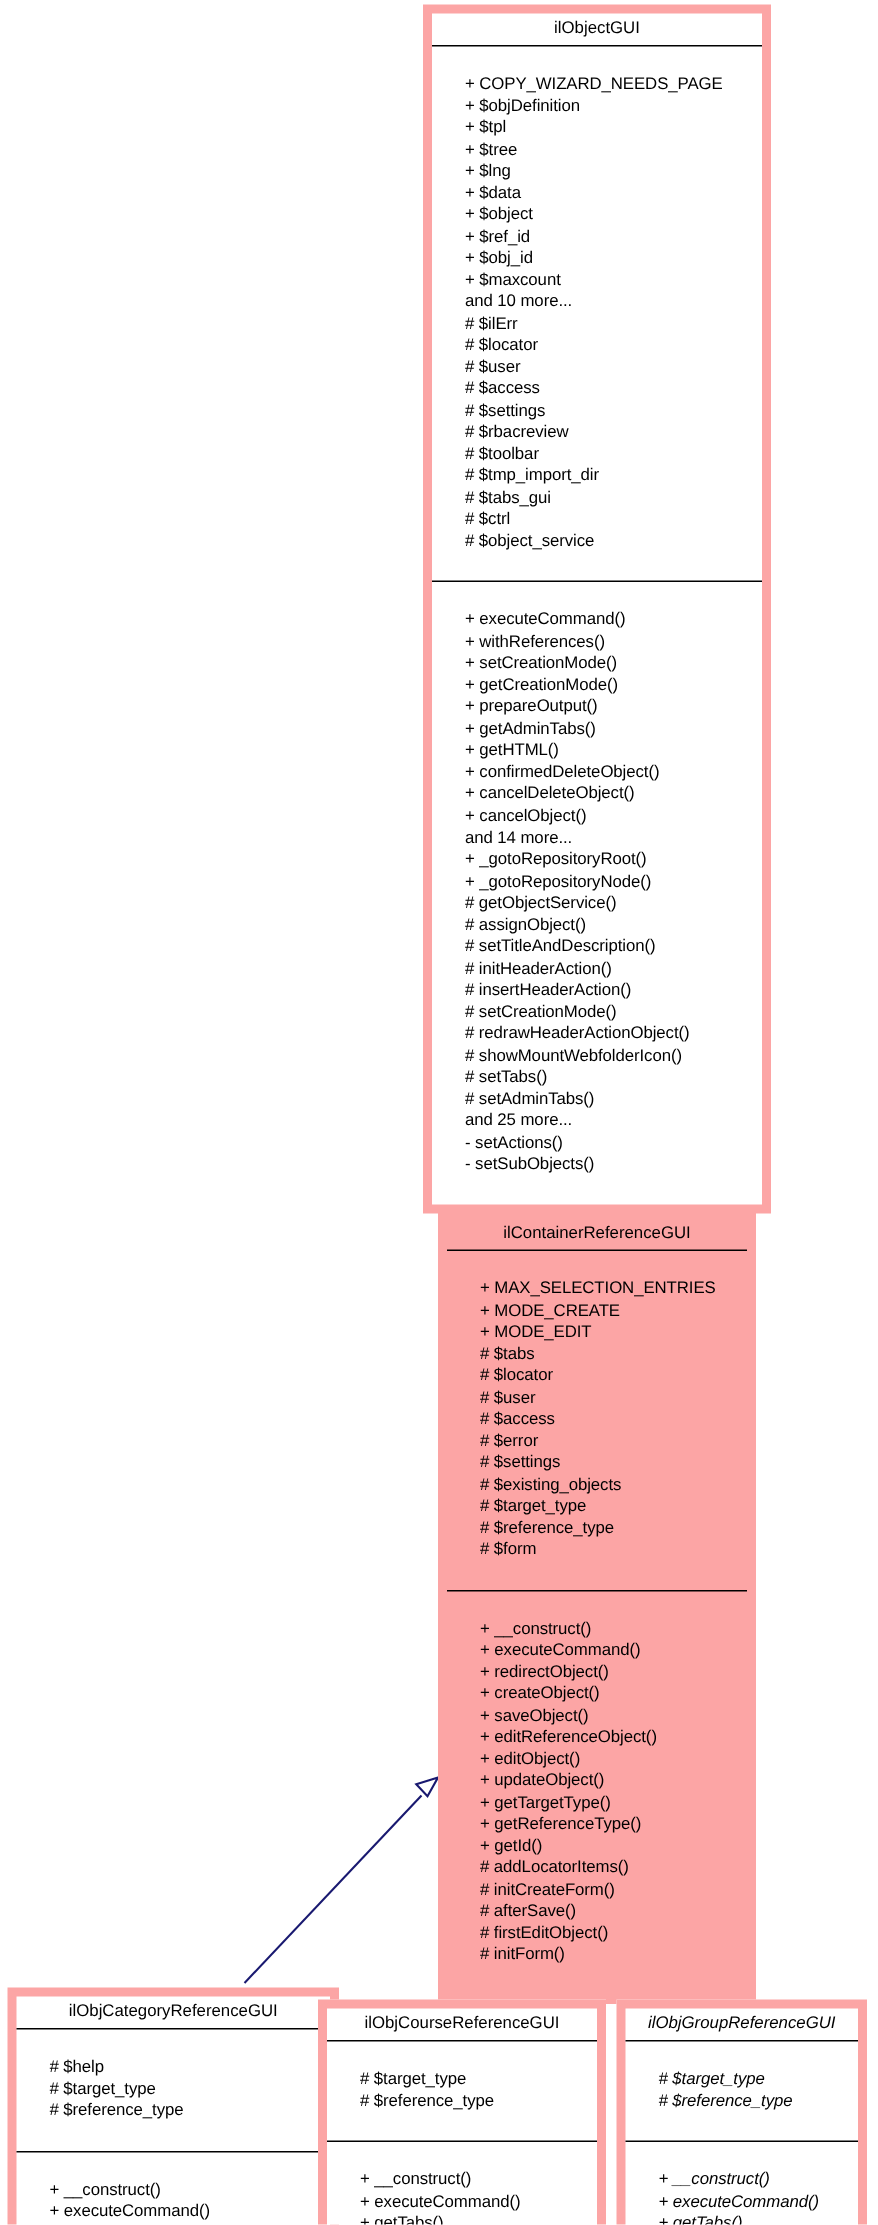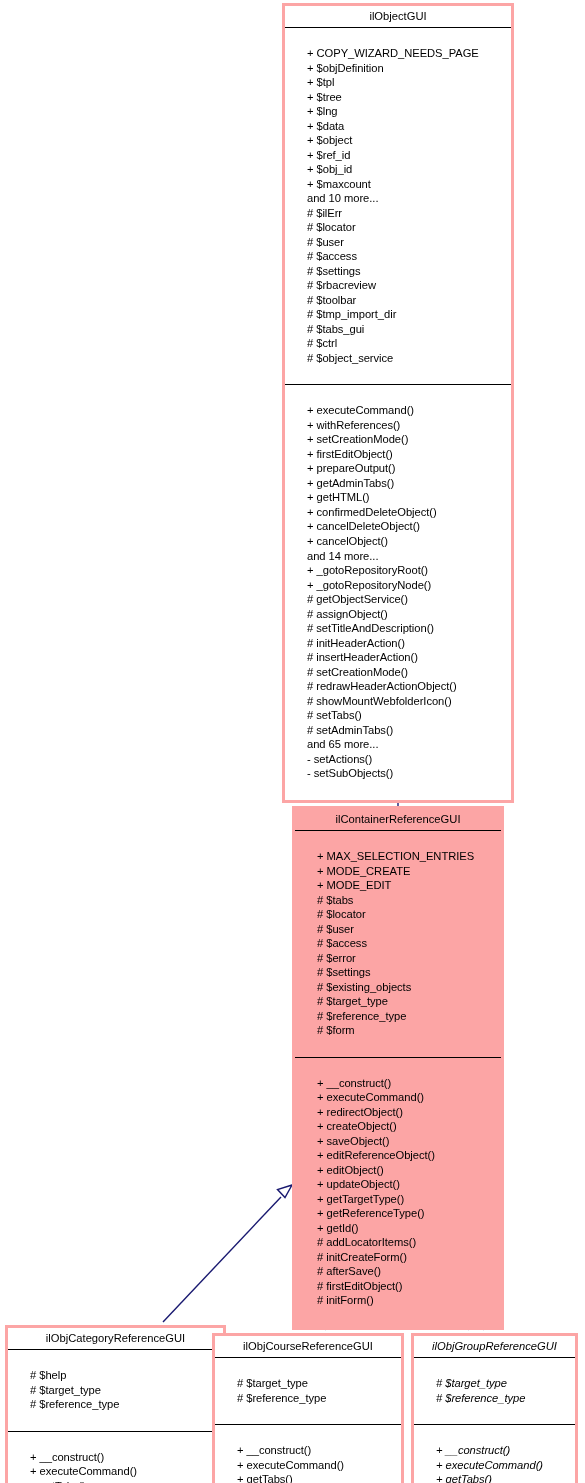--- a/index.html
+++ b/index.html
@@ -29,21 +29,21 @@
     left: 0; top: 0;
     width: 585px;
     height: 1483px;
     z-index: 1;
   }
 
   .uml-class {
     position: absolute;
     z-index: 2;
     box-sizing: border-box;
-    border: 3px solid #fca5a5;
+    border: 6px solid #fca5a5;
     background: #ffffff;
     font-size: 11.2px;
     line-height: 14.55px;
     color: #000000;
   }
   .uml-class.filled {
     background: #fca5a5;
   }
 
   .class-title {
@@ -150,41 +150,41 @@
       <li># $tmp_import_dir</li>
       <li># $tabs_gui</li>
       <li># $ctrl</li>
       <li># $object_service</li>
     </ul>
     <div class="divider"></div>
     <ul class="member-list">
       <li>+ executeCommand()</li>
       <li>+ withReferences()</li>
       <li>+ setCreationMode()</li>
-      <li>+ firstEditObject()</li>
+      <li>+ getCreationMode()</li>
       <li>+ prepareOutput()</li>
       <li>+ getAdminTabs()</li>
       <li>+ getHTML()</li>
       <li>+ confirmedDeleteObject()</li>
       <li>+ cancelDeleteObject()</li>
       <li>+ cancelObject()</li>
       <li>and 14 more...</li>
       <li>+ _gotoRepositoryRoot()</li>
       <li>+ _gotoRepositoryNode()</li>
       <li># getObjectService()</li>
       <li># assignObject()</li>
       <li># setTitleAndDescription()</li>
       <li># initHeaderAction()</li>
       <li># insertHeaderAction()</li>
       <li># setCreationMode()</li>
       <li># redrawHeaderActionObject()</li>
       <li># showMountWebfolderIcon()</li>
       <li># setTabs()</li>
       <li># setAdminTabs()</li>
-      <li>and 65 more...</li>
+      <li>and 25 more...</li>
       <li>- setActions()</li>
       <li>- setSubObjects()</li>
     </ul>
   </div>
 
   <div class="uml-class filled" id="node-ilContainerReferenceGUI">
     <div class="class-title">ilContainerReferenceGUI</div>
     <div class="divider"></div>
     <ul class="member-list">
       <li>+ MAX_SELECTION_ENTRIES</li>

